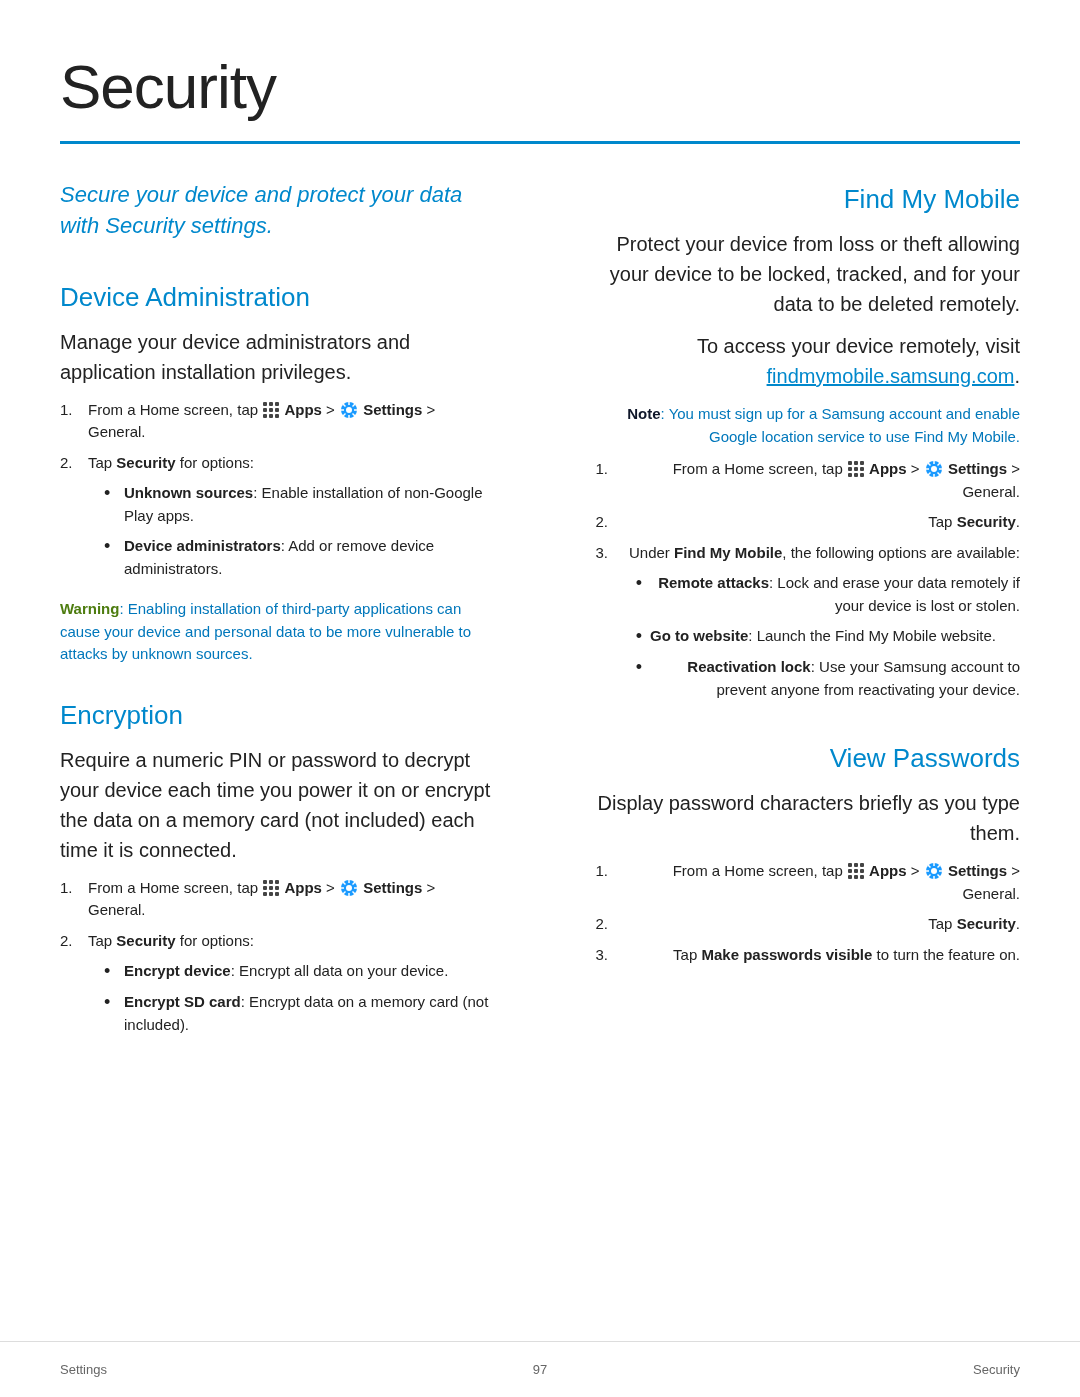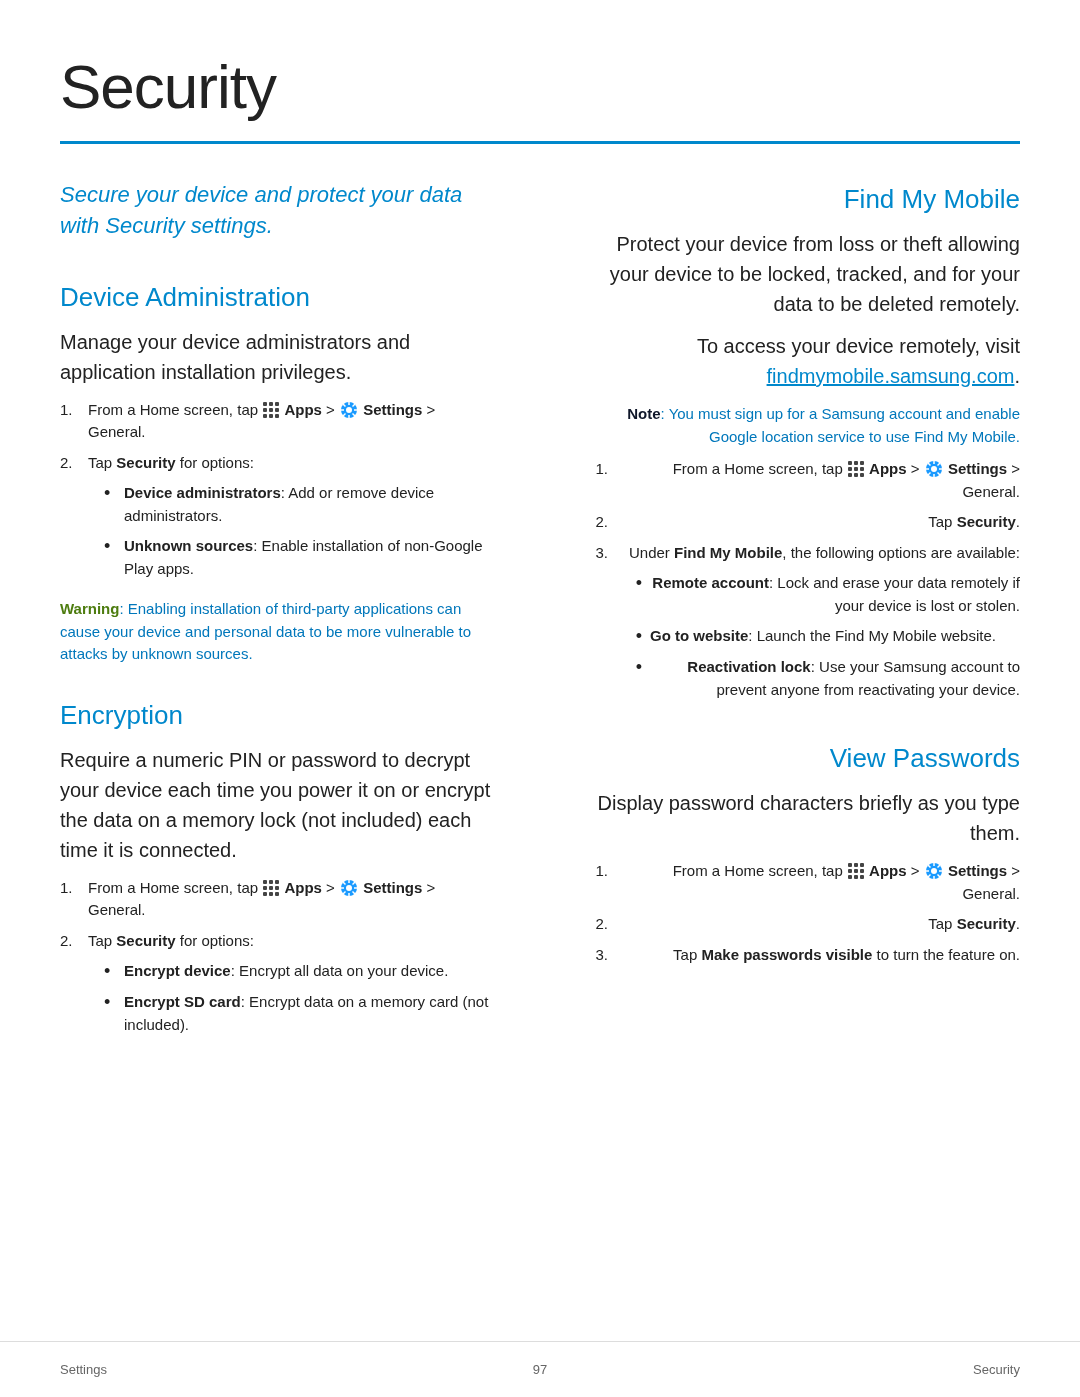--- a/index.html
+++ b/index.html
@@ -219,36 +219,36 @@
             <span><strong>Settings</strong></span>
             <span>&gt; General.</span>
           </span>
         </li>
         <li>
           <span class="step-num">2.</span>
           <span class="step-content">
             <span>Tap <strong>Security</strong> for options:</span>
             <ul class="bullet-list">
               <li>
+                <span><strong>Unknown sources</strong><span>: Enable installation of non-Google Play apps.</span></span>
+              </li>
+              <li>
                 <span><strong>Device administrators</strong><span>: Add or remove device administrators.</span></span>
-              </li>
-              <li>
-                <span><strong>Unknown sources</strong><span>: Enable installation of non-Google Play apps.</span></span>
               </li>
             </ul>
           </span>
         </li>
       </ol>
 
       <p class="warning">
         <strong>Warning</strong><span>: Enabling installation of third-party applications can cause your device and personal data to be more vulnerable to attacks by unknown sources.</span>
       </p>
 
       <h2 class="section-title">Encryption</h2>
-      <p class="section-desc">Require a numeric PIN or password to decrypt your device each time you power it on or encrypt the data on a memory lock (not included) each time it is connected.</p>
+      <p class="section-desc">Require a numeric PIN or password to decrypt your device each time you power it on or encrypt the data on a memory card (not included) each time it is connected.</p>
 
       <ol class="steps">
         <li>
           <span class="step-num">1.</span>
           <span class="step-content">
             <span>From a Home screen, tap</span>
             <span class="apps-icon">
               <span></span>
                 <span></span>
                 <span></span>
@@ -355,21 +355,21 @@
           <span class="step-content">
             Tap <strong>Security</strong>.
           </span>
         </li>
         <li>
           <span class="step-num">3.</span>
           <span class="step-content">
             Under <strong>Find My Mobile</strong>, the following options are available:
             <ul class="bullet-list">
               <li>
-                <span><strong>Remote account</strong><span>: Lock and erase your data remotely if your device is lost or stolen.</span></span>
+                <span><strong>Remote attacks</strong><span>: Lock and erase your data remotely if your device is lost or stolen.</span></span>
               </li>
               <li>
                 <span><strong>Go to website</strong><span>: Launch the Find My Mobile website.</span></span>
               </li>
               <li>
                 <span><strong>Reactivation lock</strong><span>: Use your Samsung account to prevent anyone from reactivating your device.</span></span>
               </li>
             </ul>
           </span>
         </li>

